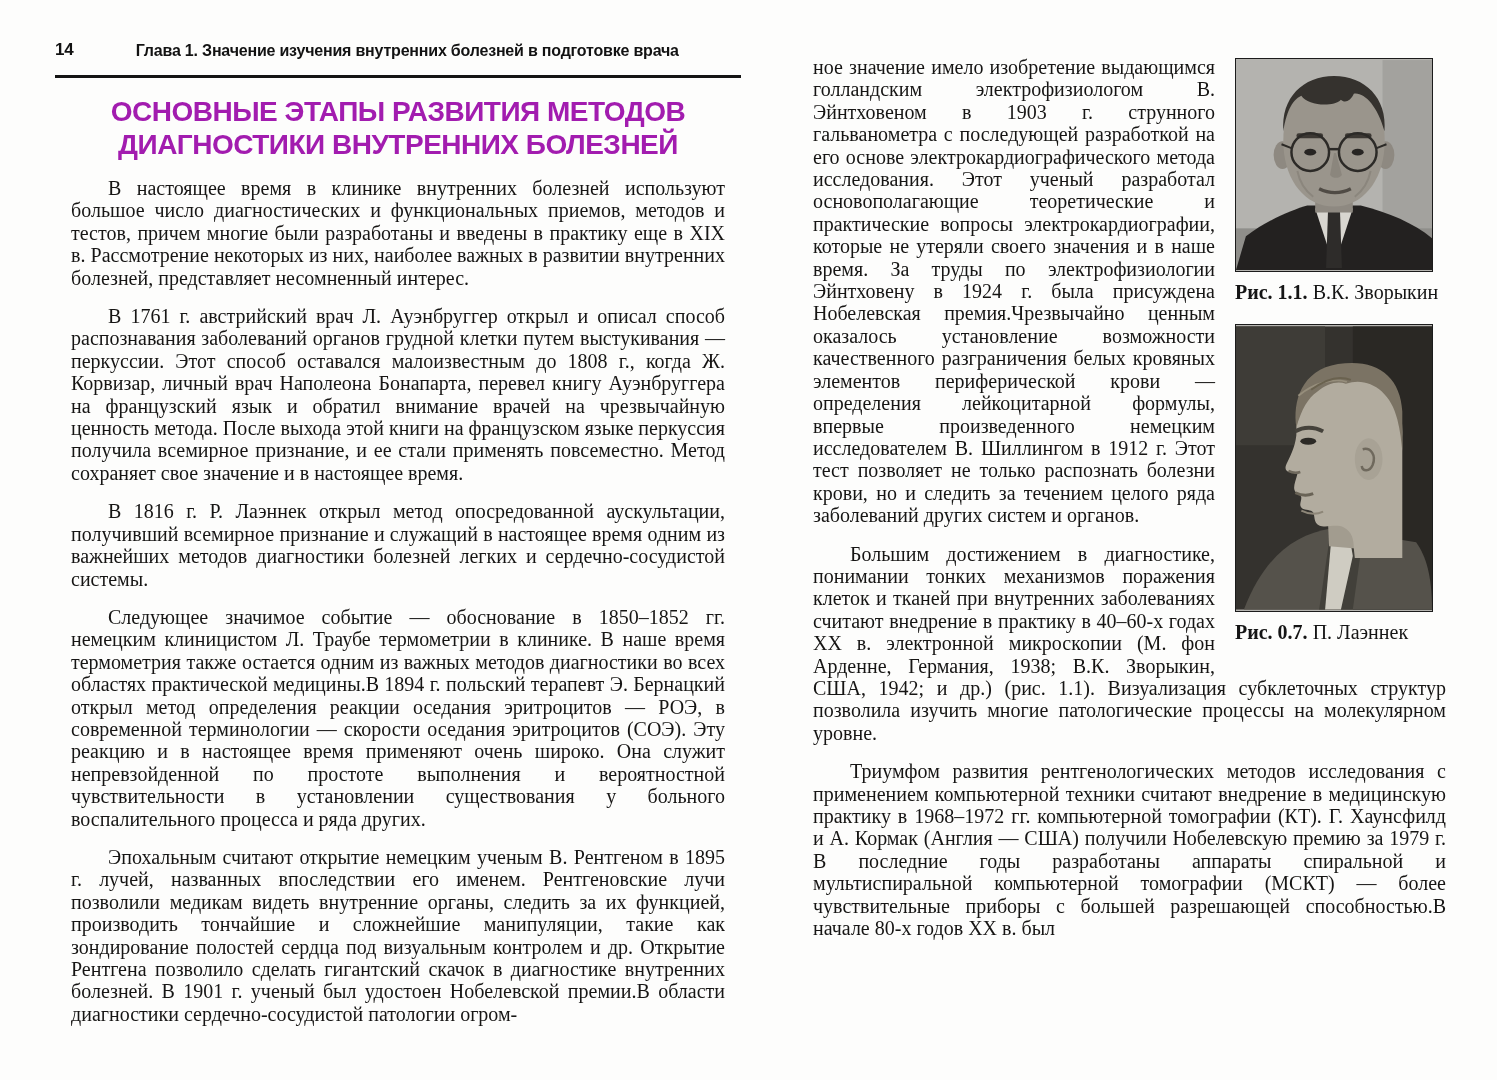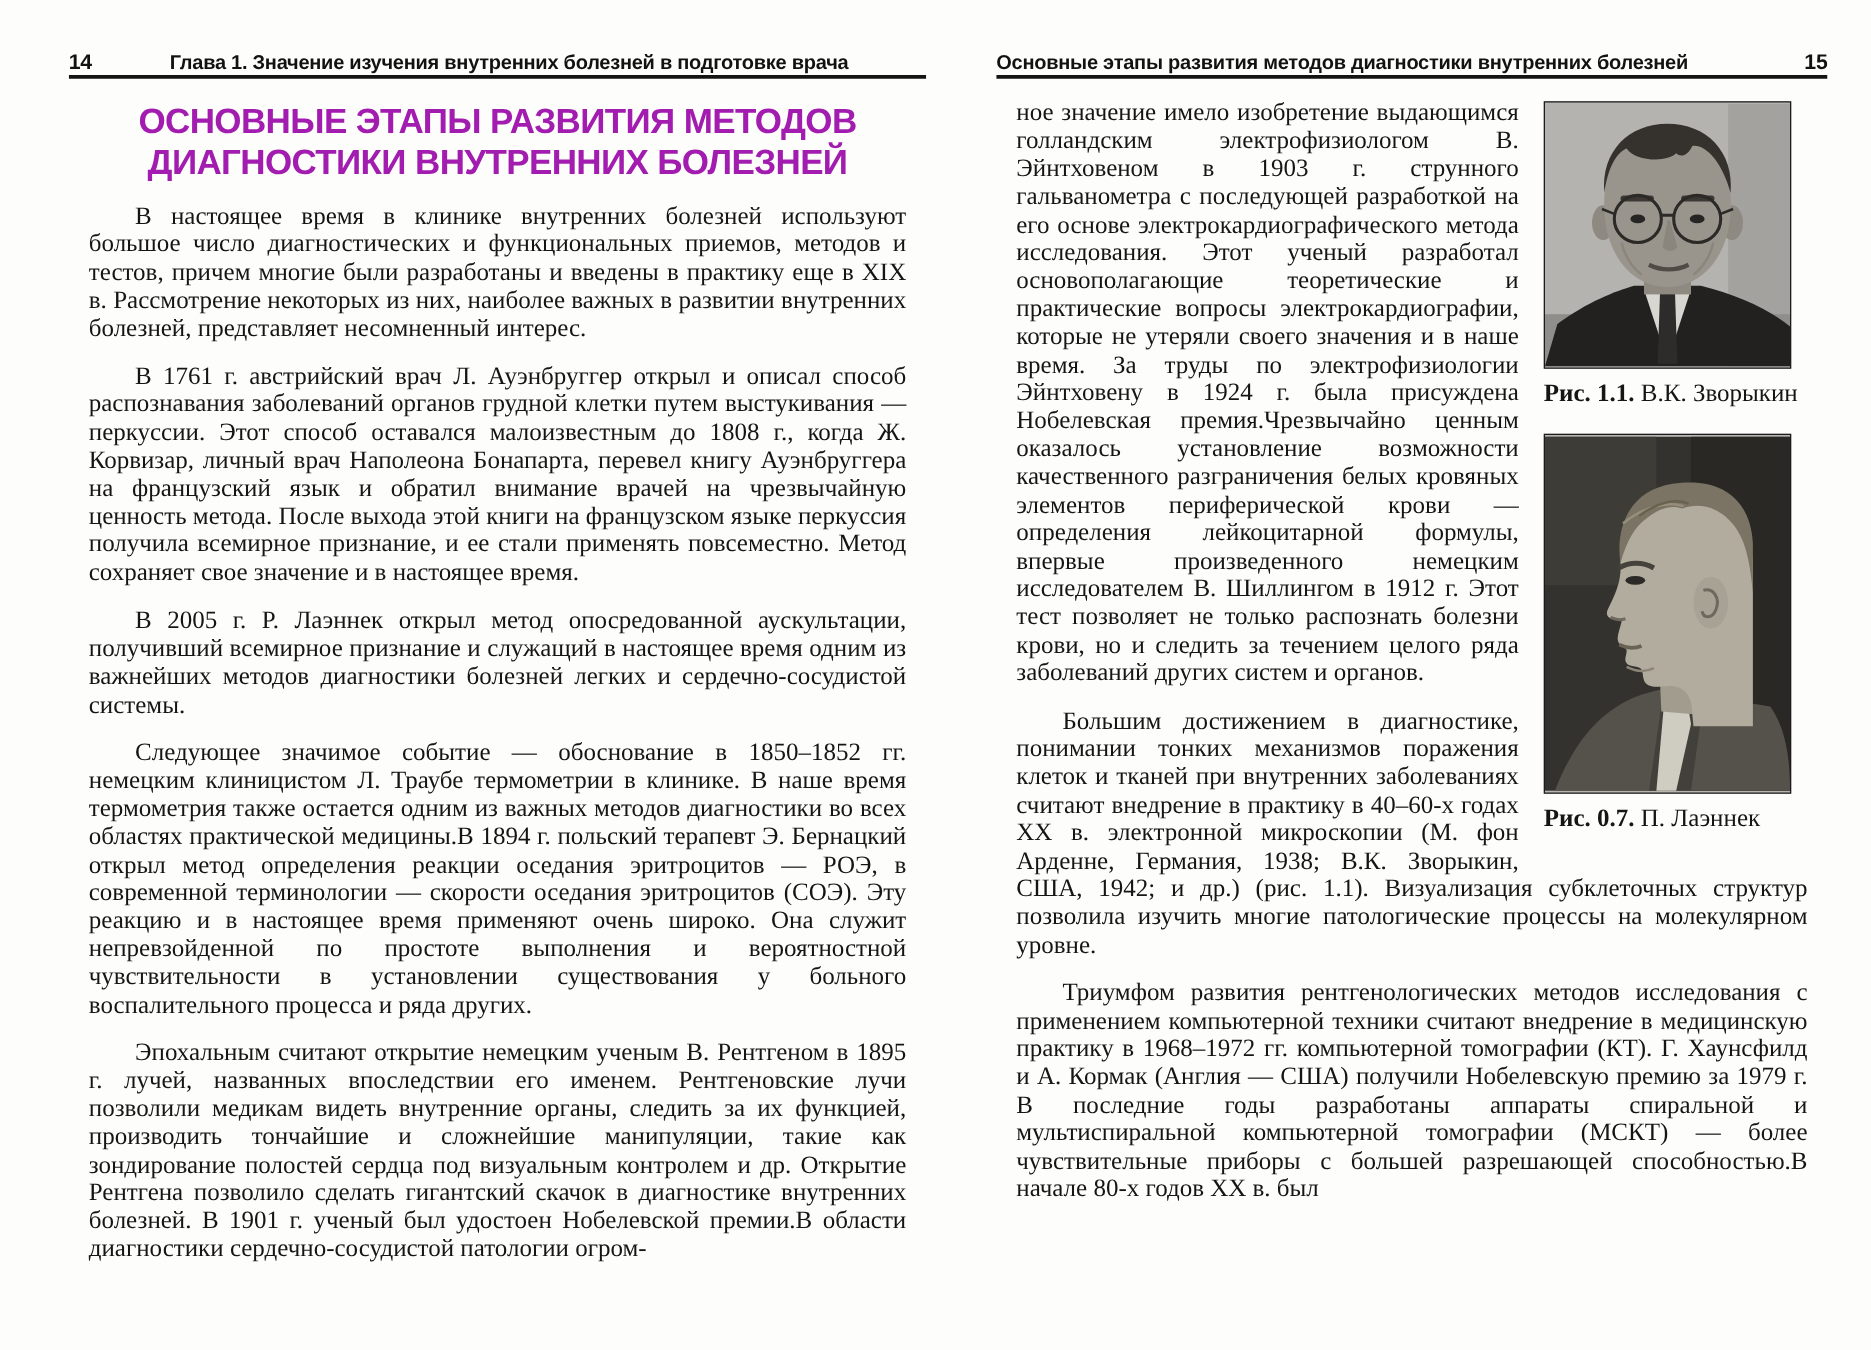--- a/index.html
+++ b/index.html
@@ -8,21 +8,21 @@
     background:#fdfdfc;color:#161514;
     font-family:"Liberation Serif", serif;
   }
   .page{position:absolute;top:40px;overflow:hidden;}
   .page-left{left:55px;width:686px;height:1005px;}
   .page-right{left:797px;width:665px;height:1005px;}
 
   .running{
     display:flex;align-items:flex-end;
     border-bottom:3px solid #141414;
-    padding-bottom:0;
+    padding-bottom:15px;
     font-family:"Liberation Sans", sans-serif;
     font-weight:700;font-size:16px;letter-spacing:-0.2px;
     color:#121212;
   }
   .running .pageno{font-size:17px;}
   .running .rh-center{flex:1;text-align:center;}
   .running .rh-left{flex:1;text-align:left;}
 
   .section-title{
     margin:17px 0 14px 0;
@@ -57,31 +57,27 @@
     <span class="rh-center">Глава 1. Значение изучения внутренних болезней в подготовке врача</span>
   </header>
 
   <h1 class="section-title"><span>ОСНОВНЫЕ ЭТАПЫ РАЗВИТИЯ МЕТОДОВ</span><br>
     <span>ДИАГНОСТИКИ ВНУТРЕННИХ БОЛЕЗНЕЙ</span>
   </h1>
 
   <div class="body-text">
     <p class="indent">В настоящее время в клинике внутренних болезней используют большое число диагностических и функциональных приемов, методов и тестов, причем многие были разработаны и введены в практику еще в XIX в. Рассмотрение некоторых из них, наиболее важных в развитии внутренних болезней, представляет несомненный интерес.</p>
     <p class="indent">В 1761 г. австрийский врач Л. Ауэнбруггер открыл и описал способ распознавания заболеваний органов грудной клетки путем выстукивания — перкуссии. Этот способ оставался малоизвестным до 1808 г., когда Ж. Корвизар, личный врач Наполеона Бонапарта, перевел книгу Ауэнбруггера на французский язык и обратил внимание врачей на чрезвычайную ценность метода. После выхода этой книги на французском языке перкуссия получила всемирное признание, и ее стали применять повсеместно. Метод сохраняет свое значение и в настоящее время.</p>
-    <p class="indent">В 2005 г. Р. Лаэннек открыл метод опосредованной аускультации, получивший всемирное признание и служащий в настоящее время одним из важнейших методов диагностики болезней легких и сердечно-сосудистой системы.</p>
+    <p class="indent">В 1816 г. Р. Лаэннек открыл метод опосредованной аускультации, получивший всемирное признание и служащий в настоящее время одним из важнейших методов диагностики болезней легких и сердечно-сосудистой системы.</p>
     <p class="indent">Следующее значимое событие — обоснование в 1850–1852 гг. немецким клиницистом Л. Траубе термометрии в клинике. В наше время термометрия также остается одним из важных методов диагностики во всех областях практической медицины.В 1894 г. польский терапевт Э. Бернацкий открыл метод определения реакции оседания эритроцитов — РОЭ, в современной терминологии — скорости оседания эритроцитов (СОЭ). Эту реакцию и в настоящее время применяют очень широко. Она служит непревзойденной по простоте выполнения и вероятностной чувствительности в установлении существования у больного воспалительного процесса и ряда других.</p>
     <p class="indent">Эпохальным считают открытие немецким ученым В. Рентгеном в 1895 г. лучей, названных впоследствии его именем. Рентгеновские лучи позволили медикам видеть внутренние органы, следить за их функцией, производить тончайшие и сложнейшие манипуляции, такие как зондирование полостей сердца под визуальным контролем и др. Открытие Рентгена позволило сделать гигантский скачок в диагностике внутренних болезней. В 1901 г. ученый был удостоен Нобелевской премии.В области диагностики сердечно-сосудистой патологии огром-</p>
   </div>
 </section>
 
 <section class="page page-right">
-  <header class="running">
-    <span class="rh-left">Основные этапы развития методов диагностики внутренних болезней</span>
-    <span class="pageno">15</span>
-  </header>
 
   <div class="body-text" style="margin-top:12px;">
 
     <aside class="fig-float">
 
       <figure class="figure" style="margin-top:0;margin-bottom:0;">
         <svg class="photo" width="196" height="212" viewBox="0 0 198 212" xmlns="http://www.w3.org/2000/svg">
           <rect width="198" height="212" fill="#b4b3af"></rect>
           <rect x="148" width="50" height="212" fill="#a3a29e"></rect>
           <rect y="170" width="198" height="42" fill="#8f8e8a"></rect>

